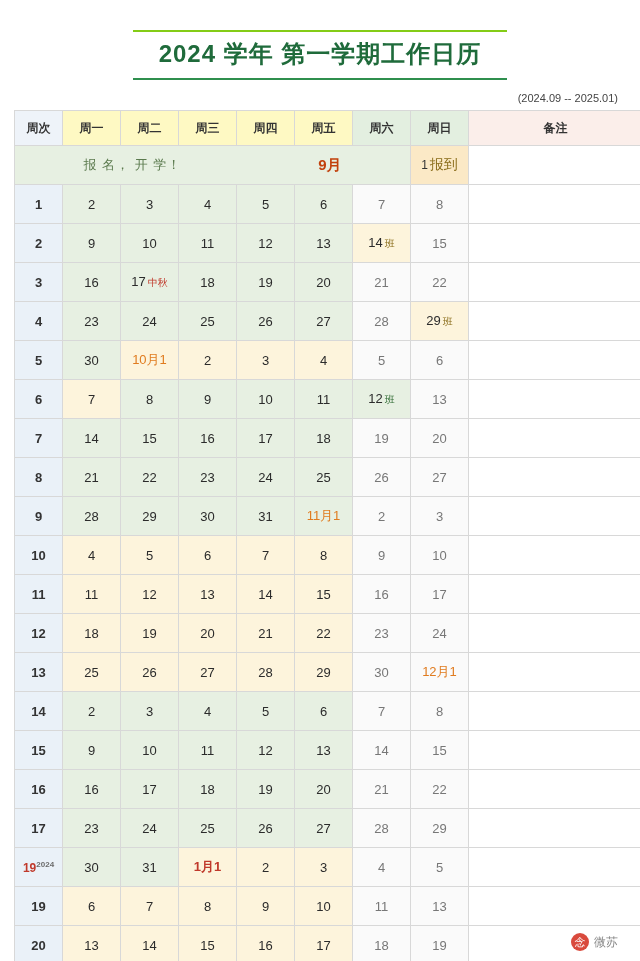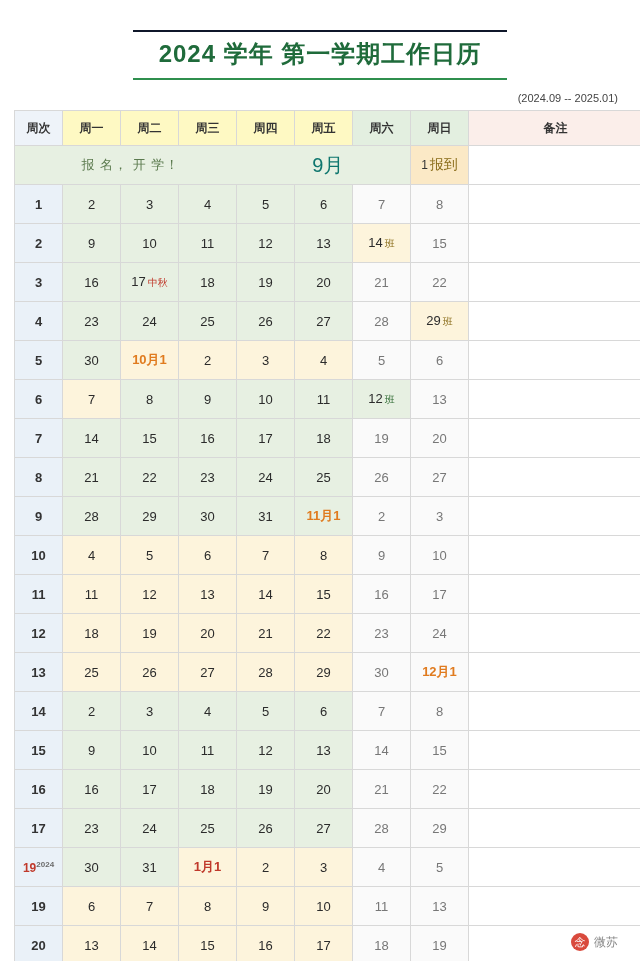--- a/index.html
+++ b/index.html
@@ -14,21 +14,21 @@
   .title-wrap{
     text-align:center;
     padding-top:30px;
   }
   .title{
     display:inline-block;
     font-size:24px;
     font-weight:bold;
     color:#1f6b3b;
     letter-spacing:1px;
-    border-top:2px solid #0f172a;
+    border-top:2px solid #84cc16;
     border-bottom:2px solid #2f8f4e;
     padding:6px 26px 8px 26px;
   }
   .subtitle{
     text-align:right;
     font-size:11px;
     color:#444;
     padding:12px 22px 6px 0;
   }
   table{
@@ -81,21 +81,21 @@
 
   
   td.d{background:#ffffff;}
   td.green{background:#e7f0e2;}
   td.yellow{background:#fdf4dc;}
   td.plain{background:#fafafa;color:#777;}
   td.note{background:#ffffff;}
 
   .num{display:inline-block;}
   .red{color:#c0392b;font-weight:bold;}
-  .orange{color:#e07b1f;font-weight:bold;}
+  .orange{color:#e07b1f;font-weight:normal;}
   .tag{
     font-size:10px;
     color:#8a6d1a;
     margin-left:2px;
   }
   .tag-green{font-size:10px;color:#2f6b33;margin-left:2px;}
   .tag-red{font-size:10px;color:#c0392b;margin-left:2px;}
 
   
   td.banner{
@@ -110,23 +110,23 @@
     justify-content:space-around;
     width:100%;
     text-align:center;
   }
   .banner-text{
     color:#5b7a4e;
     font-size:13px;
     letter-spacing:1px;
   }
   .banner-month{
-    color:#0f766e;
-    font-weight:normal;
-    font-size:20px;
+    color:#c2410c;
+    font-weight:bold;
+    font-size:15px;
   }
   td.reportcell{
     background:#fbe9c6;
     font-size:12px;
     color:#333;
   }
   td.reportcell .lbl{font-size:14px;color:#8a6d1a;margin-left:2px;}
 
   .footer-badge{
     position:absolute;

